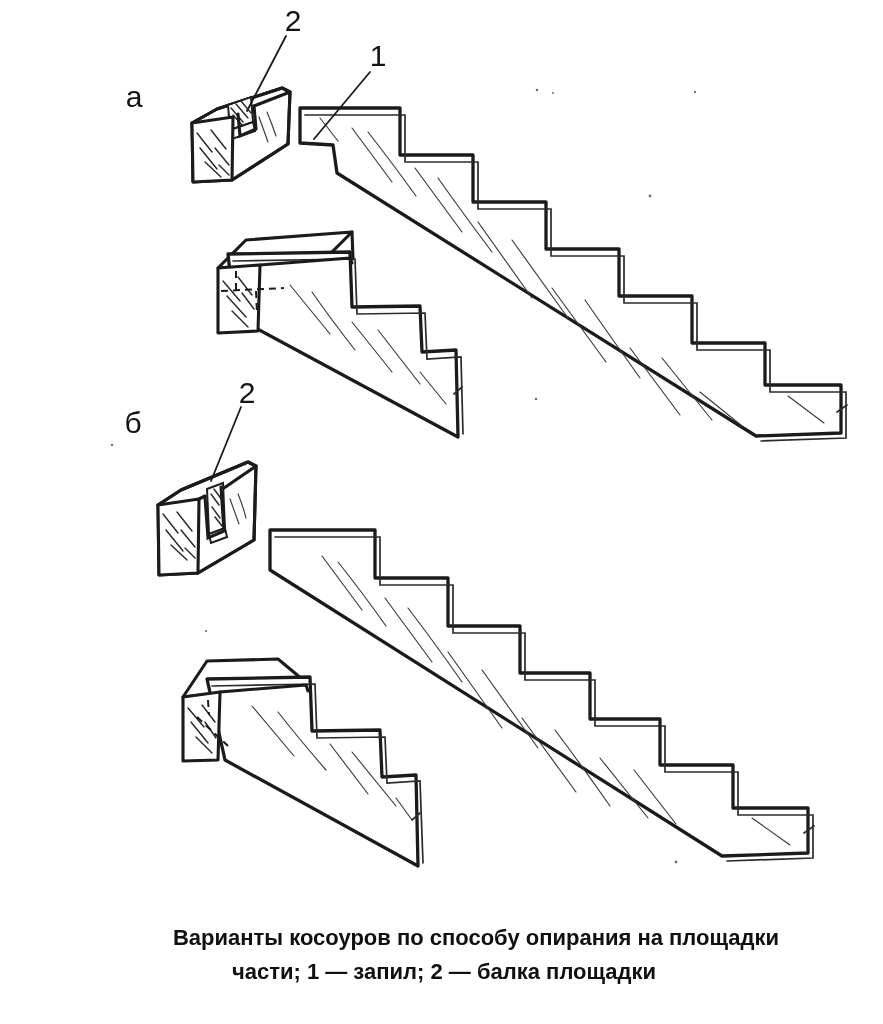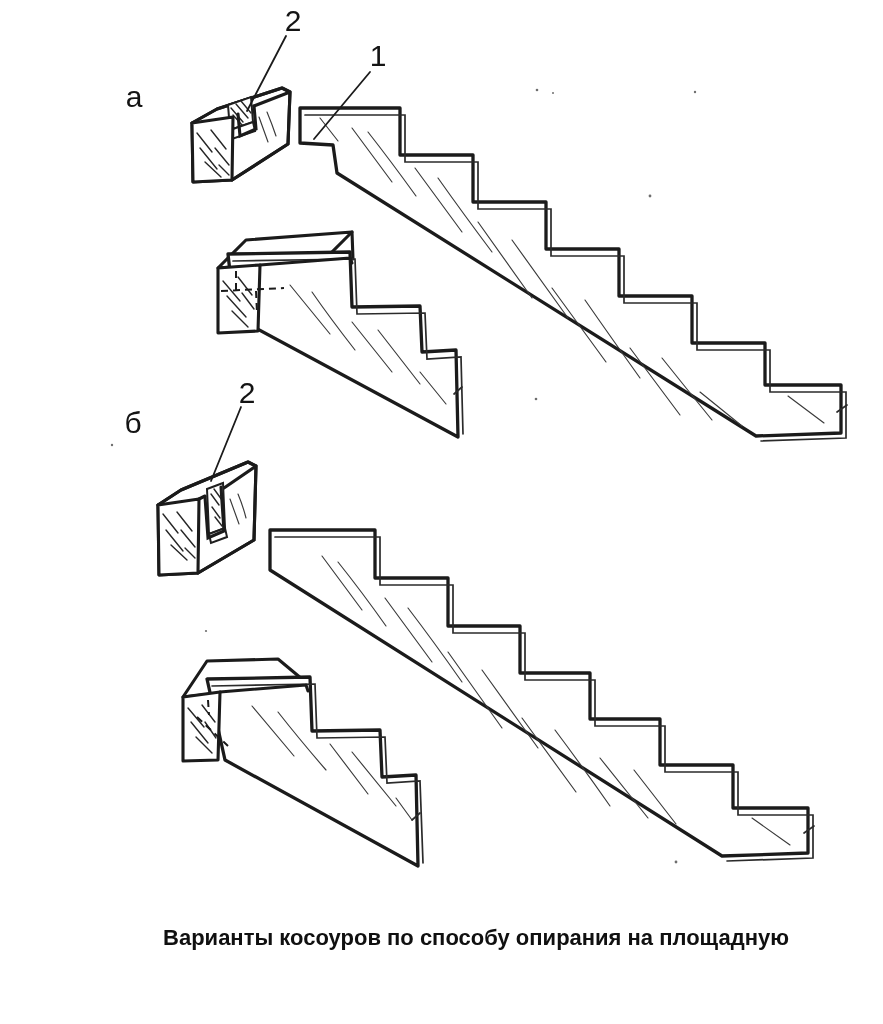--- a/index.html
+++ b/index.html
@@ -157,15 +157,16 @@
     <circle class="spk" cx="650" cy="196" r="1.4"></circle>
     <circle class="spk" cx="536" cy="399" r="1.3"></circle>
     <circle class="spk" cx="112" cy="445" r="1.2"></circle>
     <circle class="spk" cx="676" cy="862" r="1.4"></circle>
     <circle class="spk" cx="206" cy="631" r="1.1"></circle>
     <circle class="spk" cx="553" cy="93" r="1.0"></circle>
   </g>
 </svg>
 
   <div class="caption">
-    <div class="indent">Варианты косоуров по способу опирания на площадную</div>
+    <div class="indent">Варианты косоуров по способу опирания на площадки</div>
+    <div>части; 1 — запил; 2 — балка площадки</div>
   </div>
 </div>
 
 </body></html>

